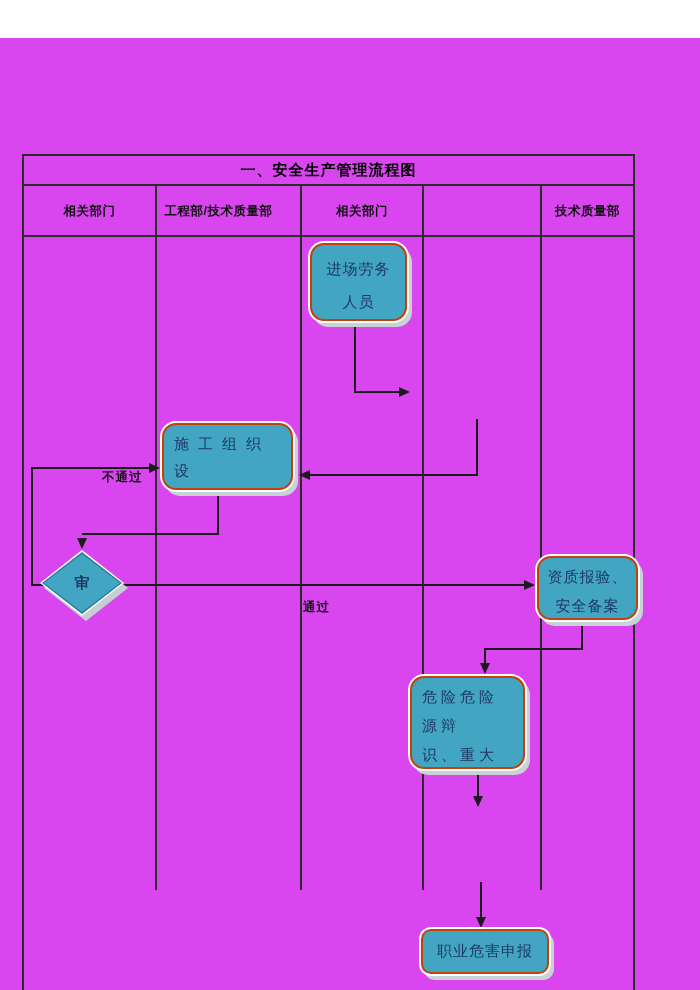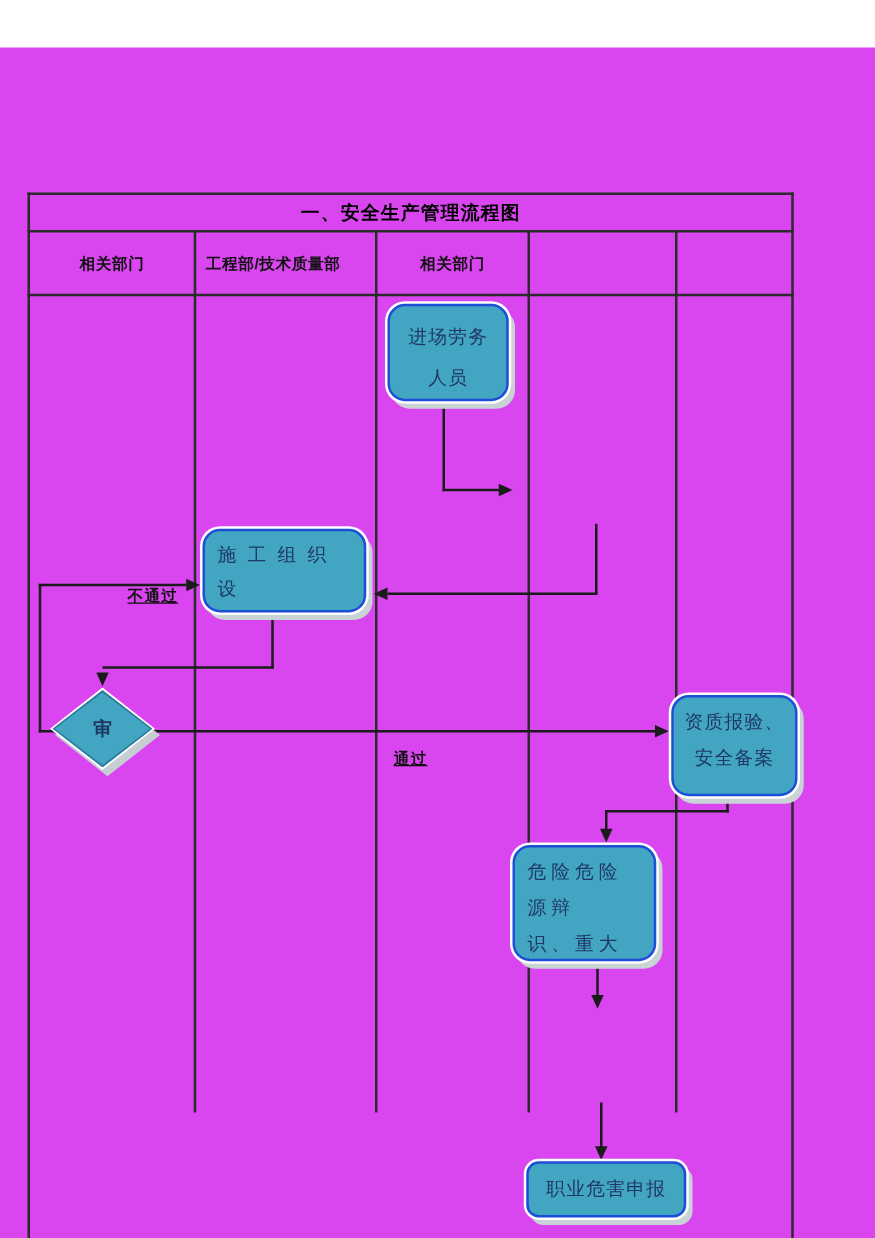--- a/index.html
+++ b/index.html
@@ -15,21 +15,21 @@
     display:flex;align-items:center;justify-content:center;
     font-size:15px;font-weight:bold;letter-spacing:1px;color:#000;
   }
   .hcell{
     position:absolute;top:149px;height:48px;display:flex;align-items:center;justify-content:center;
     font-size:12.5px;font-weight:bold;color:#111;letter-spacing:0.5px;text-align:right;
   }
   
   .node{
     position:absolute;box-sizing:border-box;
-    background:#42a5c2;border:2px solid #1d4ed8;border-radius:14px;
+    background:#42a5c2;border:2px solid #c2410c;border-radius:14px;
     box-shadow:0 0 0 2px #fdfdfd,4px 5px 0 1px #c9d3d6;
     font-family:"DejaVu Serif","Liberation Serif",serif;
     color:#1f3864;font-size:15px;overflow:hidden;
   }
   .node .ln{display:block;text-align:center;line-height:29px;letter-spacing:1px;}
   .n-justify .ln{text-align:left;padding:0 10px;}
   .ls-wide{letter-spacing:9px !important;}
   .ls-med{letter-spacing:3px !important;}
   
   .cline{position:absolute;background:#1b1b1b;}
@@ -42,21 +42,21 @@
   .dia .shape{position:absolute;clip-path:polygon(50% 0,100% 50%,50% 100%,0 50%);}
   .d-shadow{inset:0;transform:translate(4px,5px);background:#c5cfd3;}
   .d-white{inset:0;background:#ffffff;}
   .d-border{inset:2px;background:#2a7d9c;}
   .d-fill{inset:4px;background:#42a5c2;}
   .d-label{
     position:absolute;inset:0;display:flex;align-items:center;justify-content:center;
     font-family:"DejaVu Serif","Liberation Serif",serif;font-size:15px;font-weight:bold;color:#1f3864;
   }
   
-  .elabel{position:absolute;font-size:12.5px;font-weight:bold;color:#111;letter-spacing:1px;text-decoration:underline;}
+  .elabel{position:absolute;font-size:12.5px;font-weight:bold;color:#111;letter-spacing:1px;}
 </style>
 </head>
 <body>
 
 <div id="page">
 
   <div class="gline" style="left:22px;top:116px;width:613px;height:2px;"></div>
   <div class="gline" style="left:22px;top:984px;width:613px;height:2px;"></div>
   <div class="gline" style="left:22px;top:116px;width:2px;height:870px;"></div>
   <div class="gline" style="left:633px;top:116px;width:2px;height:870px;"></div>
@@ -64,20 +64,21 @@
   <div class="gline" style="left:22px;top:197px;width:613px;height:2px;"></div>
   <div class="gline" style="left:155px;top:146px;width:2px;height:706px;"></div>
   <div class="gline" style="left:300px;top:146px;width:2px;height:706px;"></div>
   <div class="gline" style="left:422px;top:146px;width:2px;height:706px;"></div>
   <div class="gline" style="left:540px;top:146px;width:2px;height:706px;"></div>
 
   <div class="title-cell">一、安全生产管理流程图</div>
   <div class="hcell" style="left:24px;width:131px;">相关部门</div>
   <div class="hcell" style="left:157px;width:123px;">工程部/技术质量部</div>
   <div class="hcell" style="left:302px;width:120px;">相关部门</div>
+  <div class="hcell" style="left:542px;width:91px;">技术质量部</div>
 
   <div class="cline" style="left:354px;top:285px;width:2px;height:70px;"></div>
   <div class="cline" style="left:354px;top:353px;width:47px;height:2px;"></div>
   <div class="ah ah-right" style="left:399px;top:349px;"></div>
 
   <div class="cline" style="left:476px;top:381px;width:2px;height:56px;"></div>
   <div class="cline" style="left:310px;top:436px;width:168px;height:2px;"></div>
   <div class="ah ah-left" style="left:299px;top:432px;"></div>
 
   <div class="cline" style="left:217px;top:457px;width:2px;height:40px;"></div>
@@ -85,21 +86,21 @@
   <div class="ah ah-down" style="left:77px;top:500px;"></div>
 
   <div class="cline" style="left:31px;top:546px;width:14px;height:2px;"></div>
   <div class="cline" style="left:31px;top:429px;width:2px;height:119px;"></div>
   <div class="cline" style="left:31px;top:429px;width:118px;height:2px;"></div>
   <div class="ah ah-right" style="left:149px;top:425px;"></div>
   <div class="elabel" style="left:102px;top:431px;">不通过</div>
 
   <div class="cline" style="left:122px;top:546px;width:403px;height:2px;"></div>
   <div class="ah ah-right" style="left:524px;top:542px;"></div>
-  <div class="elabel" style="left:303px;top:561px;padding-left:12px;">通过</div>
+  <div class="elabel" style="left:303px;top:561px;">通过</div>
 
   <div class="cline" style="left:581px;top:587px;width:2px;height:25px;"></div>
   <div class="cline" style="left:484px;top:610px;width:99px;height:2px;"></div>
   <div class="cline" style="left:484px;top:610px;width:2px;height:16px;"></div>
   <div class="ah ah-down" style="left:480px;top:625px;"></div>
 
   <div class="cline" style="left:477px;top:733px;width:2px;height:26px;"></div>
   <div class="ah ah-down" style="left:473px;top:758px;"></div>
 
   <div class="cline" style="left:480px;top:844px;width:2px;height:36px;"></div>
@@ -118,21 +119,21 @@
   </div>
 
   <div class="dia">
     <div class="shape d-shadow"></div>
     <div class="shape d-white"></div>
     <div class="shape d-border"></div>
     <div class="shape d-fill"></div>
     <div class="d-label">审</div>
   </div>
 
-  <div class="node" style="left:537px;top:518px;width:101px;height:81px;padding-top:5px;">
+  <div class="node" style="left:537px;top:518px;width:101px;height:64px;padding-top:5px;">
     <span class="ln">资质报验、</span>
     <span class="ln">安全备案</span>
   </div>
 
   <div class="node n-justify" style="left:410px;top:638px;width:115px;height:93px;padding-top:5px;">
     <span class="ln" style="letter-spacing:4px;">危险危险源辩</span>
     <span class="ln" style="letter-spacing:4px;">识、重大风险</span>
 
   </div>
 

